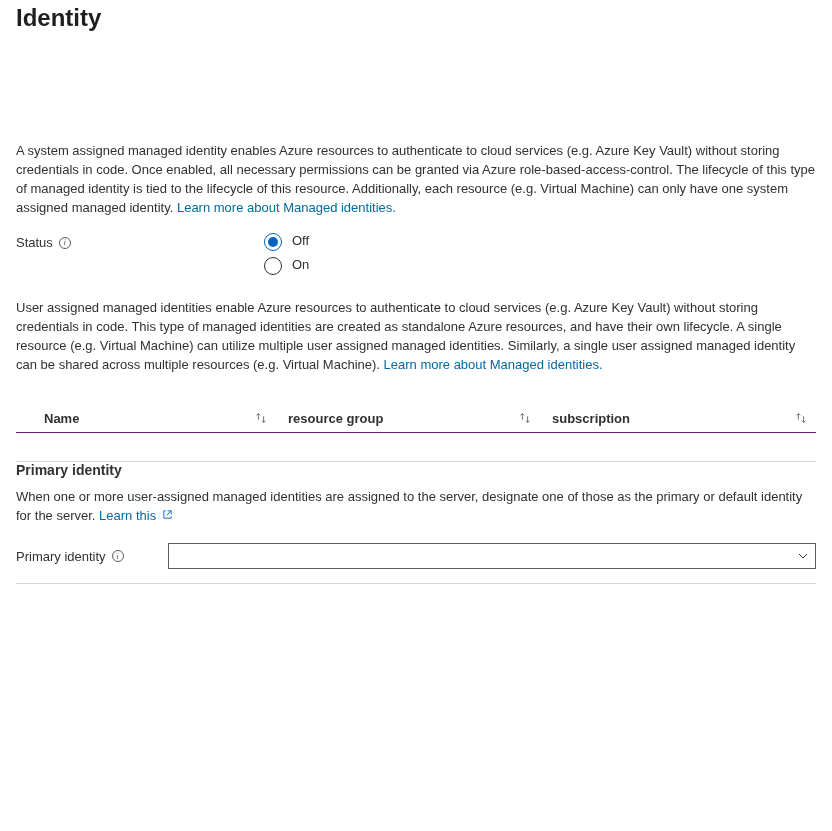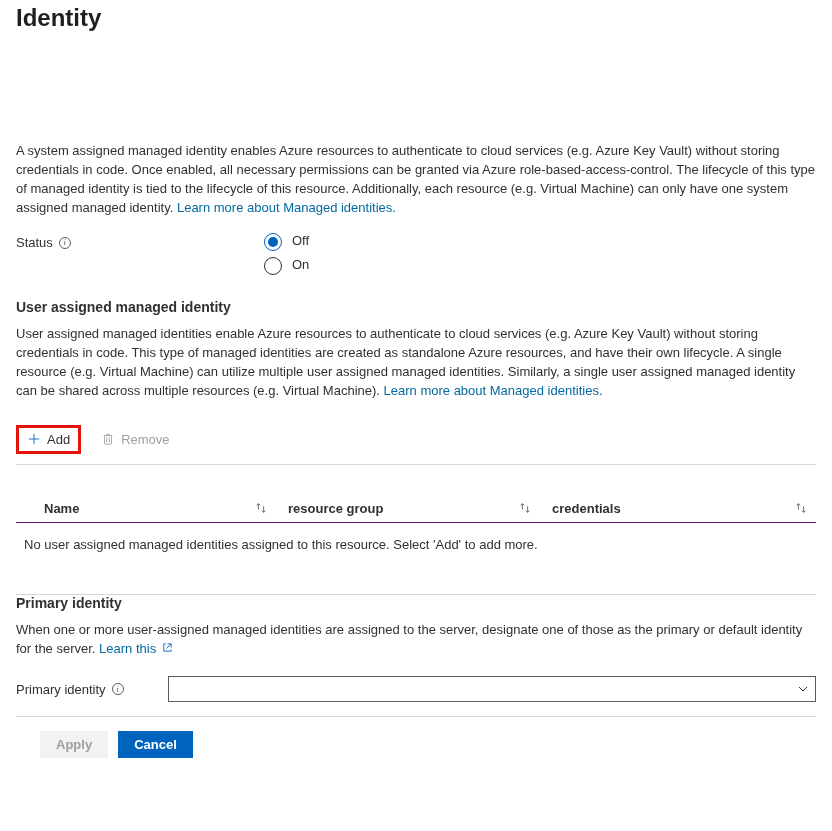--- a/index.html
+++ b/index.html
@@ -103,51 +103,25 @@
         </div>
         <div class="radio-item">
           <span class="radio-outer"></span>
           <span class="radio-label">On</span>
         </div>
       </div>
     </div>
   </div>
 
   <div class="section">
-    <div class="section-header">User assigned managed identity</div>
     <div class="section-body">
       <span>User assigned managed identities enable Azure resources to authenticate to cloud services (e.g. Azure Key Vault) without storing credentials in code. This type of managed identities are created as standalone Azure resources, and have their own lifecycle. A single resource (e.g. Virtual Machine) can utilize multiple user assigned managed identities. Similarly, a single user assigned managed identity can be shared across multiple resources (e.g. Virtual Machine). </span>
       <a href="#" class="link">Learn more about Managed identities.</a>
     </div>
 
-    <div class="cmdbar">
-      <span class="highlight-box">
-        <button class="cmd-btn">
-          <span class="cmd-icon">
-            <svg viewBox="0 0 16 16" fill="none" stroke="#0064bf" stroke-width="1">
-                <line x1="8" y1="2" x2="8" y2="14"></line>
-                <line x1="2" y1="8" x2="14" y2="8"></line>
-              </svg>
-          </span>
-          <span>Add</span>
-        </button>
-      </span>
-      <button class="cmd-btn disabled">
-        <span class="cmd-icon">
-          <svg viewBox="0 0 16 16" fill="none" stroke="#a19f9d" stroke-width="1">
-              <rect x="4" y="4" width="8" height="10" rx="1"></rect>
-              <line x1="3" y1="4" x2="13" y2="4"></line>
-              <line x1="6" y1="2.5" x2="10" y2="2.5"></line>
-              <line x1="6.5" y1="6" x2="6.5" y2="12"></line>
-              <line x1="9.5" y1="6" x2="9.5" y2="12"></line>
-            </svg>
-        </span>
-        <span>Remove</span>
-      </button>
-    </div>
 
     <div class="table">
       <div class="thead">
         <div class="th th-name">
           <span>Name</span>
         </div>
         <span class="sort-icon">
           <svg viewBox="0 0 16 16" fill="none" stroke="#605e5c" stroke-width="1">
               <path d="M5 10 L5 3 M3 5 L5 3 L7 5"></path>
               <path d="M11 6 L11 13 M9 11 L11 13 L13 11"></path>
@@ -156,30 +130,29 @@
         <div class="th th-rg" style="padding-left:20px;">
           <span>resource group</span>
         </div>
         <span class="sort-icon">
           <svg viewBox="0 0 16 16" fill="none" stroke="#605e5c" stroke-width="1">
               <path d="M5 10 L5 3 M3 5 L5 3 L7 5"></path>
               <path d="M11 6 L11 13 M9 11 L11 13 L13 11"></path>
             </svg>
         </span>
         <div class="th th-sub" style="padding-left:20px;">
-          <span>credentials</span>
+          <span>subscription</span>
         </div>
         <span class="sort-icon">
           <svg viewBox="0 0 16 16" fill="none" stroke="#605e5c" stroke-width="1">
               <path d="M5 10 L5 3 M3 5 L5 3 L7 5"></path>
               <path d="M11 6 L11 13 M9 11 L11 13 L13 11"></path>
             </svg>
         </span>
       </div>
-      <div class="empty-row">No user assigned managed identities assigned to this resource. Select 'Add' to add more.</div>
     </div>
   </div>
 
   <div class="hr"></div>
 
   <div class="primary-section">
     <div class="section-header">Primary identity</div>
     <div class="section-body">
       <span>When one or more user-assigned managed identities are assigned to the server, designate one of those as the primary or default identity for the server. </span>
       <a href="#" class="link">
@@ -202,18 +175,14 @@
       <div class="dropdown">
         <span class="chevron">
           <svg viewBox="0 0 12 12" fill="none" stroke="#323130" stroke-width="1">
               <polyline points="2,4 6,8 10,4"></polyline>
             </svg>
         </span>
       </div>
     </div>
   </div>
 
-  <div class="footer-buttons">
-    <button class="btn btn-apply">Apply</button>
-    <button class="btn btn-cancel">Cancel</button>
-  </div>
 
 </div>
 
 </body></html>

